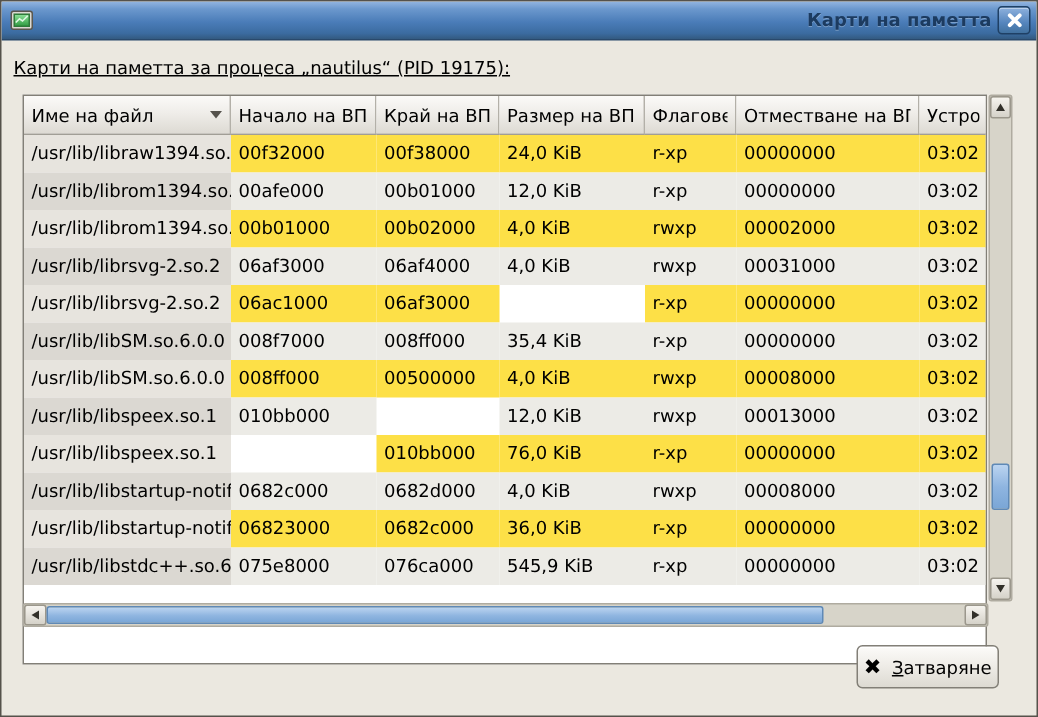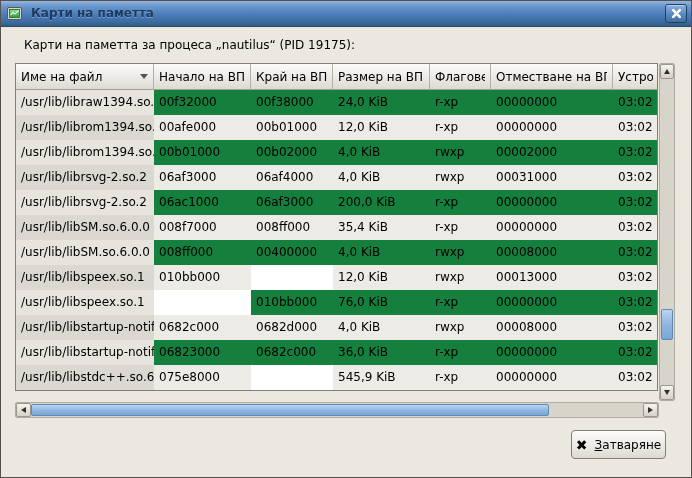--- a/index.html
+++ b/index.html
@@ -10,36 +10,36 @@
   }
   
   .titlebar{
     position:absolute;left:0;top:0;right:0;height:25px;
     background:linear-gradient(180deg,#93B5E0 0%,#6B98CD 20%,#4A7CB8 55%,#3B6BA0 85%,#335A81 100%);
     border-bottom:1px solid #29496C;
   }
   .app-icon{position:absolute;left:5px;top:4px;width:17px;height:17px;}
   .title{
     position:absolute;left:30px;right:30px;top:0;height:36px;line-height:25px;
-    text-align:left;font-weight:bold;color:#1C3B60;
+    text-align:right;font-weight:bold;color:#1C3B60;
     text-shadow:0 1px 0 rgba(255,255,255,0.28);
     white-space:nowrap;overflow:hidden;
   }
   .tb-close{
     position:absolute;right:4px;top:3px;width:22px;height:19px;box-sizing:border-box;
     border:1px solid #1F4065;border-radius:3px;
     background:linear-gradient(180deg,#8FB2DE,#5585BD 60%,#41719F);
     box-shadow:inset 0 1px 0 rgba(255,255,255,.4);
     display:flex;align-items:center;justify-content:center;cursor:default;
   }
   
-  .caption{position:absolute;left:23px;top:37px;white-space:nowrap;}
+  .caption{position:absolute;left:8px;top:37px;white-space:nowrap;text-decoration:underline;}
   
   .table-frame{
-    position:absolute;left:14px;top:62px;width:643px;height:328px;box-sizing:border-box;
+    position:absolute;left:14px;top:62px;width:643px;height:380px;box-sizing:border-box;
     border:1px solid #827F77;background:#fff;overflow:hidden;
   }
   .thead{position:absolute;left:0;top:0;right:0;height:26px;}
   .th{
     position:absolute;top:0;height:26px;box-sizing:border-box;
     background:linear-gradient(180deg,#FBFAF8,#EFEDE9 45%,#DDDAD3);
     border-right:1px solid #B3B0A8;border-bottom:1px solid #A19E96;
     display:flex;align-items:center;padding:0 5px;white-space:nowrap;overflow:hidden;
   }
   .th span{white-space:nowrap;overflow:hidden;}
@@ -47,21 +47,21 @@
     margin-left:auto;flex:none;width:0;height:0;
     border-left:4px solid transparent;border-right:4px solid transparent;
     border-top:5px solid #55524C;
   }
   .tbody{position:absolute;left:0;top:26px;right:0;bottom:0;}
   .tr{position:relative;height:25px;}
   .td{
     position:absolute;top:0;height:25px;line-height:25px;box-sizing:border-box;
     padding:0 5px;white-space:nowrap;overflow:hidden;
   }
-  .tr.odd  .td{background:#15803d;}
+  .tr.odd  .td{background:#fde047;}
   .tr.even .td{background:#ECEBE6;}
   .tr.odd  .td.sorted{background:#E7E4DE;}
   .tr.even .td.sorted{background:#DBD8D2;}
   .c0{left:0;width:138px}.c1{left:138px;width:97px}.c2{left:235px;width:82px}
   .c3{left:317px;width:97px}.c4{left:414px;width:61px}.c5{left:475px;width:122px}
   .c6{left:597px;width:46px}
   
   .vscroll{
     position:absolute;left:658px;top:62px;width:16px;height:338px;box-sizing:border-box;
     background:#D7D4C9;border:1px solid #AFABA0;border-radius:2px;
@@ -193,38 +193,37 @@
           <div class="td c2">06af4000</div>
           <div class="td c3">4,0 KiB</div>
           <div class="td c4">rwxp</div>
           <div class="td c5">00031000</div>
           <div class="td c6">03:02</div>
         </div>
         <div class="tr odd">
           <div class="td c0 sorted">/usr/lib/librsvg-2.so.2</div>
           <div class="td c1">06ac1000</div>
           <div class="td c2">06af3000</div>
-          <div class="td c3">200,0 KiB</div>
           <div class="td c4">r-xp</div>
           <div class="td c5">00000000</div>
           <div class="td c6">03:02</div>
         </div>
         <div class="tr even">
           <div class="td c0 sorted">/usr/lib/libSM.so.6.0.0</div>
           <div class="td c1">008f7000</div>
           <div class="td c2">008ff000</div>
           <div class="td c3">35,4 KiB</div>
           <div class="td c4">r-xp</div>
           <div class="td c5">00000000</div>
           <div class="td c6">03:02</div>
         </div>
         <div class="tr odd">
           <div class="td c0 sorted">/usr/lib/libSM.so.6.0.0</div>
           <div class="td c1">008ff000</div>
-          <div class="td c2">00400000</div>
+          <div class="td c2">00500000</div>
           <div class="td c3">4,0 KiB</div>
           <div class="td c4">rwxp</div>
           <div class="td c5">00008000</div>
           <div class="td c6">03:02</div>
         </div>
         <div class="tr even">
           <div class="td c0 sorted">/usr/lib/libspeex.so.1</div>
           <div class="td c1">010bb000</div>
           <div class="td c3">12,0 KiB</div>
           <div class="td c4">rwxp</div>
@@ -253,20 +252,21 @@
           <div class="td c1">06823000</div>
           <div class="td c2">0682c000</div>
           <div class="td c3">36,0 KiB</div>
           <div class="td c4">r-xp</div>
           <div class="td c5">00000000</div>
           <div class="td c6">03:02</div>
         </div>
         <div class="tr even">
           <div class="td c0 sorted">/usr/lib/libstdc++.so.6</div>
           <div class="td c1">075e8000</div>
+          <div class="td c2">076ca000</div>
           <div class="td c3">545,9 KiB</div>
           <div class="td c4">r-xp</div>
           <div class="td c5">00000000</div>
           <div class="td c6">03:02</div>
         </div>
       </div>
   </div>
 
   <div class="vscroll">
     <span class="sbtn btn-up">

